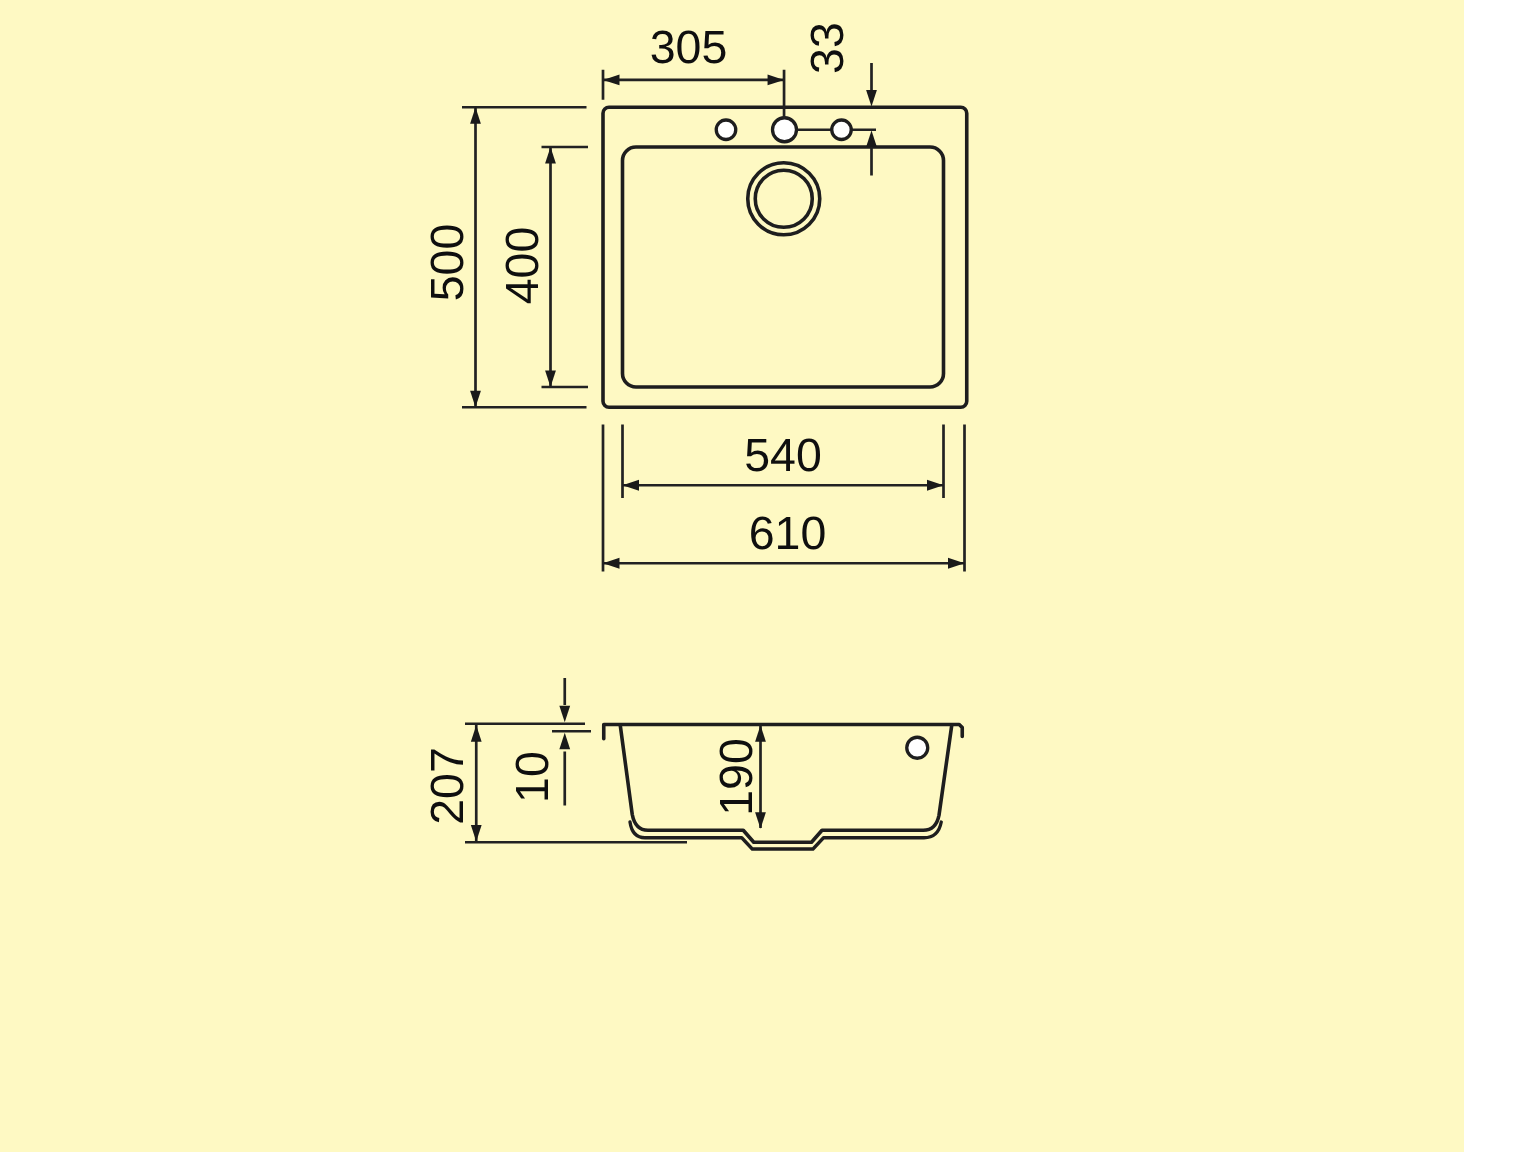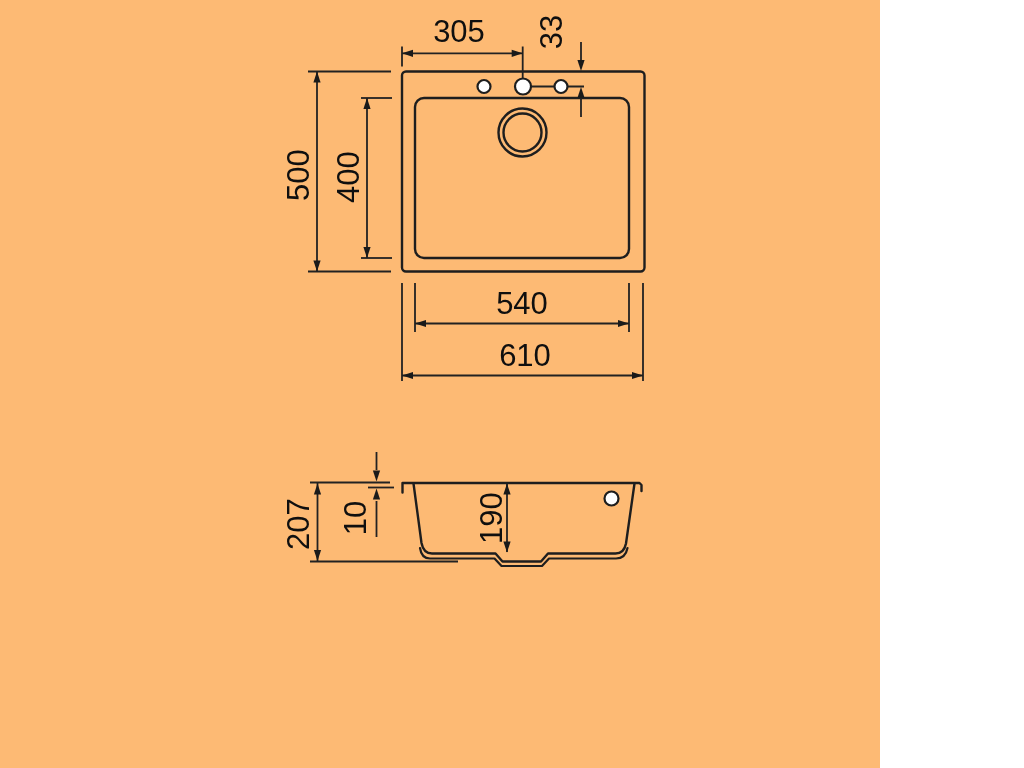--- a/index.html
+++ b/index.html
@@ -6,23 +6,23 @@
     margin: 0;
     padding: 0;
     width: 1024px;
     height: 768px;
     background: #ffffff;
     overflow: hidden;
     font-family: "Liberation Sans", sans-serif;
   }
   .canvas {
     position: relative;
-    width: 880px;
+    width: 976px;
     height: 768px;
-    background: #fdba74;
+    background: #fef9c3;
   }
   svg { display: block; }
   svg text {
     font-family: "Liberation Sans", sans-serif;
     font-size: 31px;
     fill: #0f0f0f;
     text-anchor: middle;
   }
   .outline { stroke: #1e1e1e; stroke-width: 2.4; fill: none; stroke-linejoin: round; stroke-linecap: round; }
   .outline-thin { stroke: #1e1e1e; stroke-width: 2.2; fill: none; stroke-linejoin: round; stroke-linecap: round; }

